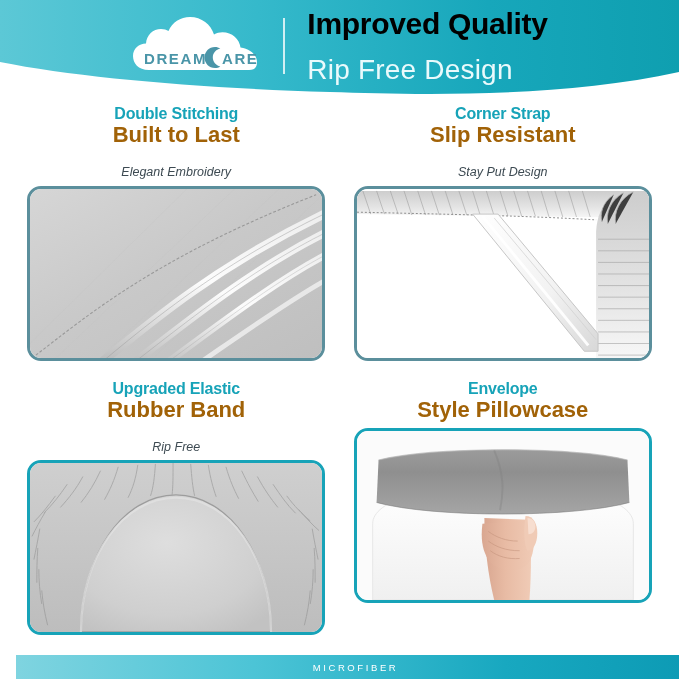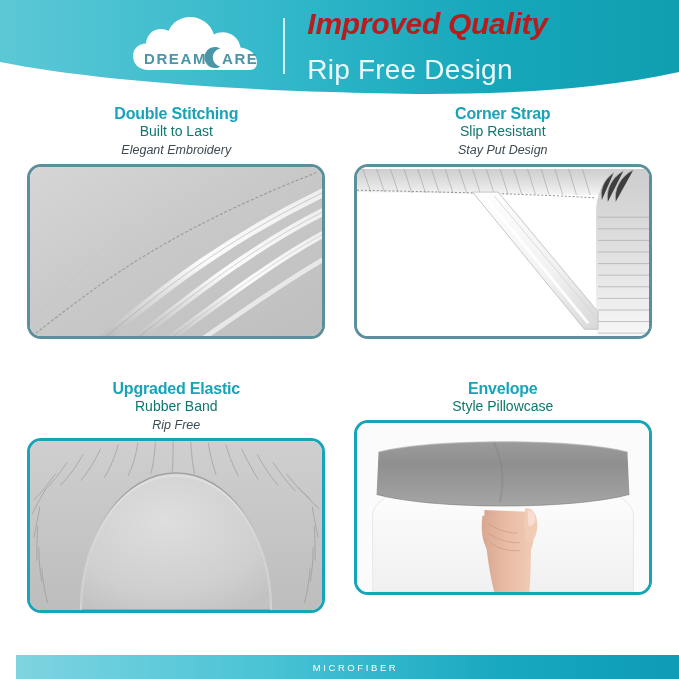--- a/index.html
+++ b/index.html
@@ -62,24 +62,23 @@
   .headline-block {
     flex: 0 0 auto;
     display: flex;
     flex-direction: column;
     justify-content: center;
     line-height: 1.0;
   }
   .headline-1 {
     font-size: 30px;
     font-weight: bold;
-    color: #b91c1c;
+    color: #000000;
     letter-spacing: -0.3px;
     white-space: nowrap;
-    font-style: italic;
   }
   .headline-2 {
     font-size: 28px;
     font-weight: 300;
     color: #eafafc;
     letter-spacing: 0.2px;
     white-space: nowrap;
     margin-top: 17px;
   }
 
@@ -109,32 +108,32 @@
     padding-top: 6px;
   }
   .f-title {
     font-size: 16px;
     font-weight: bold;
     color: #17a3b8;
     letter-spacing: -0.2px;
     white-space: nowrap;
   }
   .f-sub {
-    font-size: 14px;
-    font-weight: 400;
-    color: #0f766e;
+    font-size: 22px;
+    font-weight: 700;
+    color: #a16207;
     letter-spacing: 0px;
     margin-top: 2px;
     white-space: nowrap;
   }
   .f-caption {
     font-size: 12.5px;
     font-style: italic;
     color: #3d4a52;
-    margin-top: 6px;
+    margin-top: 20px;
     white-space: nowrap;
   }
   .photo {
     position: relative;
     width: 298px;
     height: 175px;
     margin-top: 7px;
     border-radius: 14px;
     overflow: hidden;
     box-sizing: border-box;

